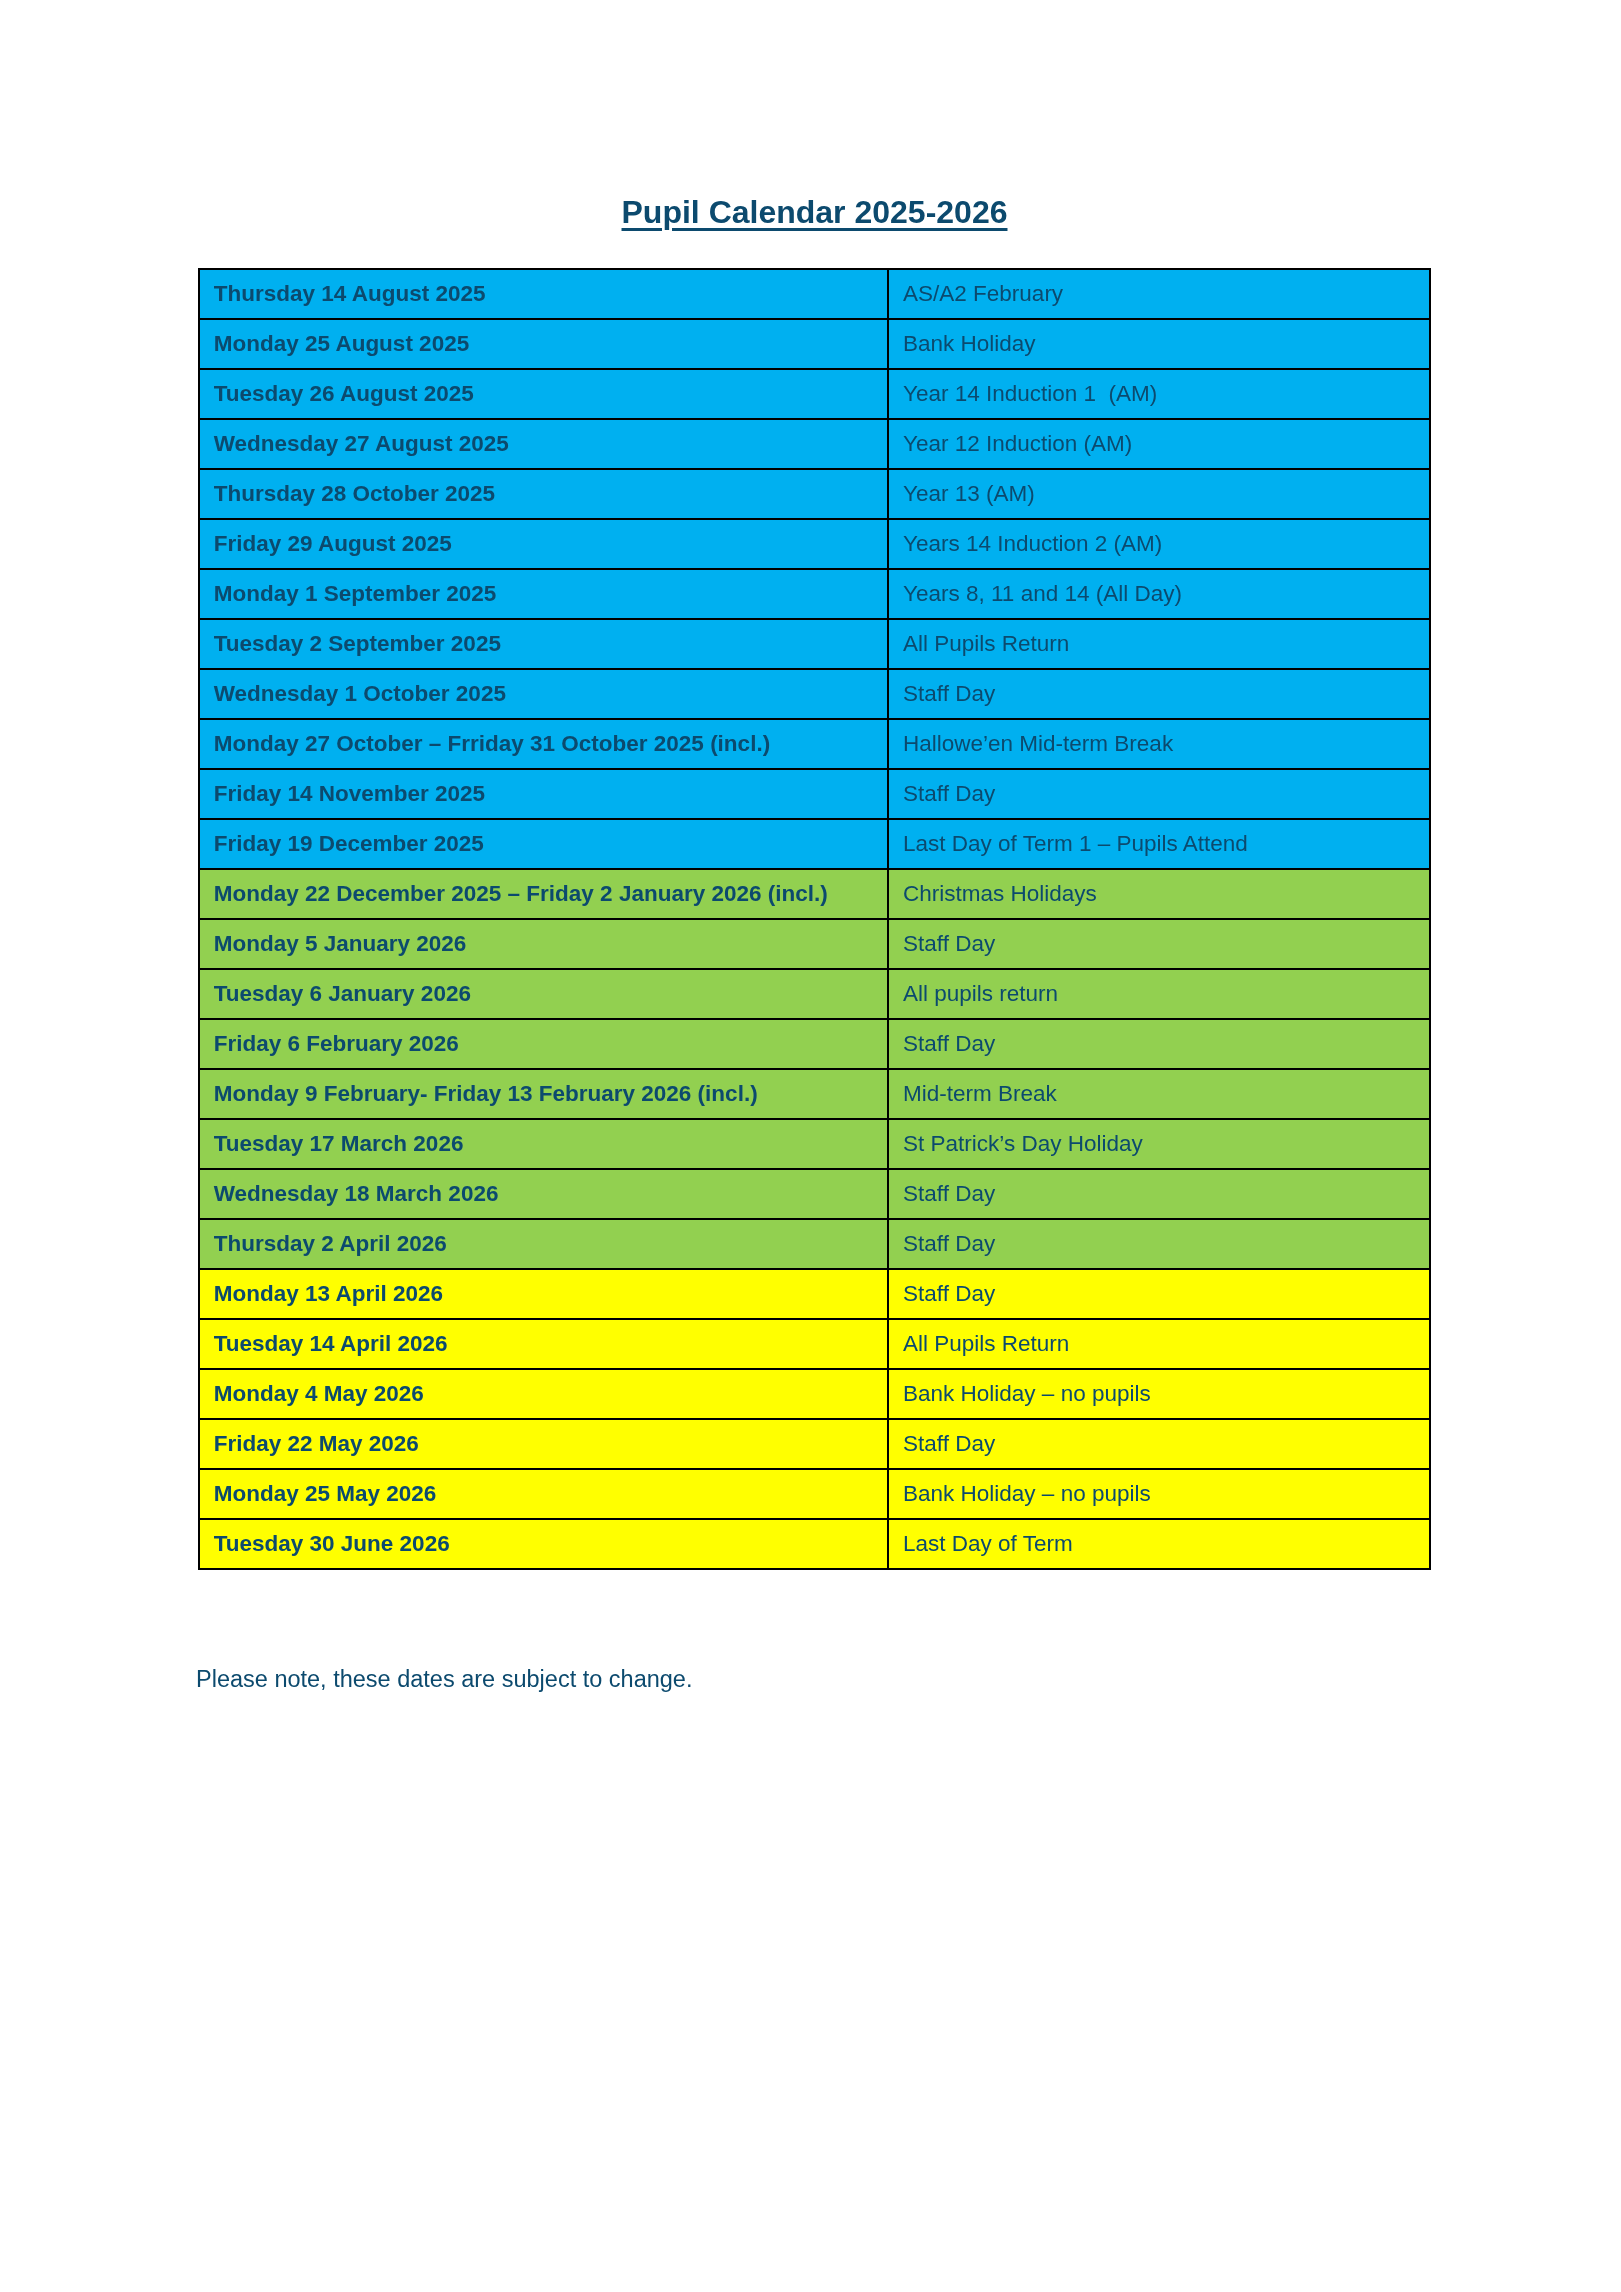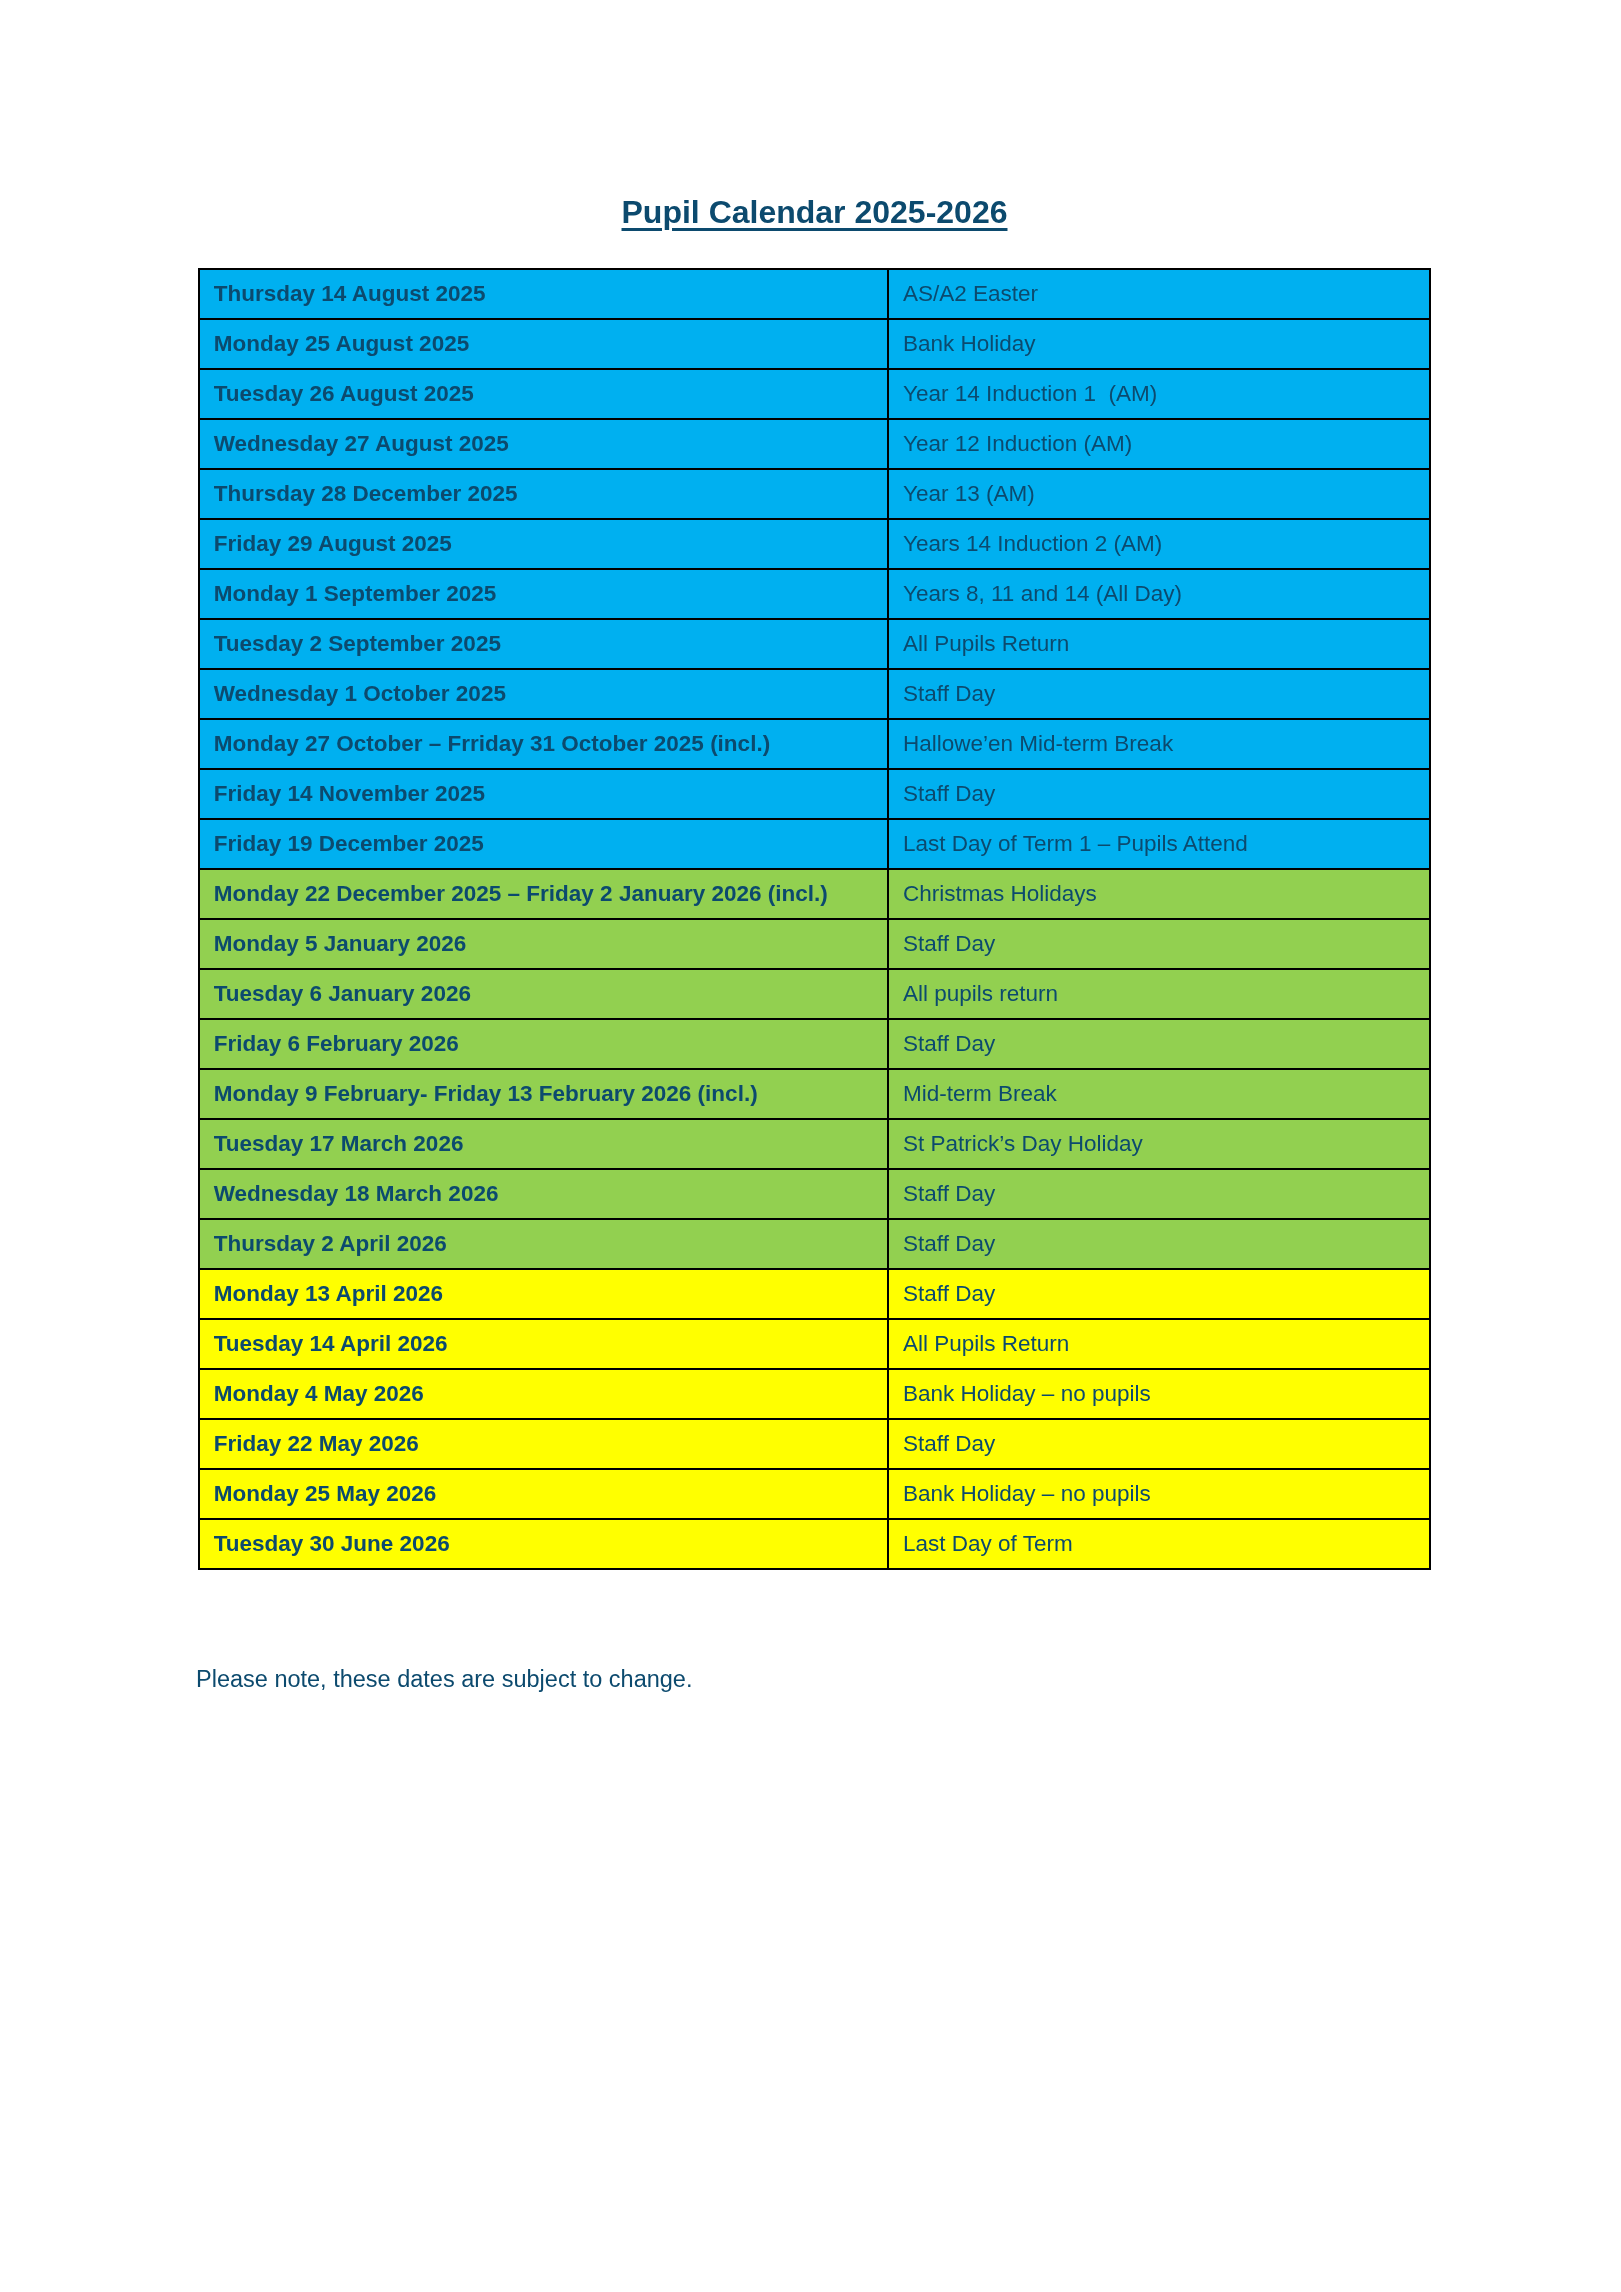--- a/index.html
+++ b/index.html
@@ -66,36 +66,36 @@
   <div class="doc-title">Pupil Calendar 2025-2026</div>
 
   <table class="calendar">
     <colgroup>
       <col style="width: 56%;">
       <col style="width: 44%;">
     </colgroup>
     <tbody>
         <tr class="row-blue">
           <td class="date-cell">Thursday 14 August 2025</td>
-          <td class="event-cell">AS/A2 Easter</td>
+          <td class="event-cell">AS/A2 February</td>
         </tr>
         <tr class="row-blue">
           <td class="date-cell">Monday 25 August 2025</td>
           <td class="event-cell">Bank Holiday</td>
         </tr>
         <tr class="row-blue">
           <td class="date-cell">Tuesday 26 August 2025</td>
           <td class="event-cell">Year 14 Induction 1  (AM)</td>
         </tr>
         <tr class="row-blue">
           <td class="date-cell">Wednesday 27 August 2025</td>
           <td class="event-cell">Year 12 Induction (AM)</td>
         </tr>
         <tr class="row-blue">
-          <td class="date-cell">Thursday 28 December 2025</td>
+          <td class="date-cell">Thursday 28 October 2025</td>
           <td class="event-cell">Year 13 (AM)</td>
         </tr>
         <tr class="row-blue">
           <td class="date-cell">Friday 29 August 2025</td>
           <td class="event-cell">Years 14 Induction 2 (AM)</td>
         </tr>
         <tr class="row-blue">
           <td class="date-cell">Monday 1 September 2025</td>
           <td class="event-cell">Years 8, 11 and 14 (All Day)</td>
         </tr>

